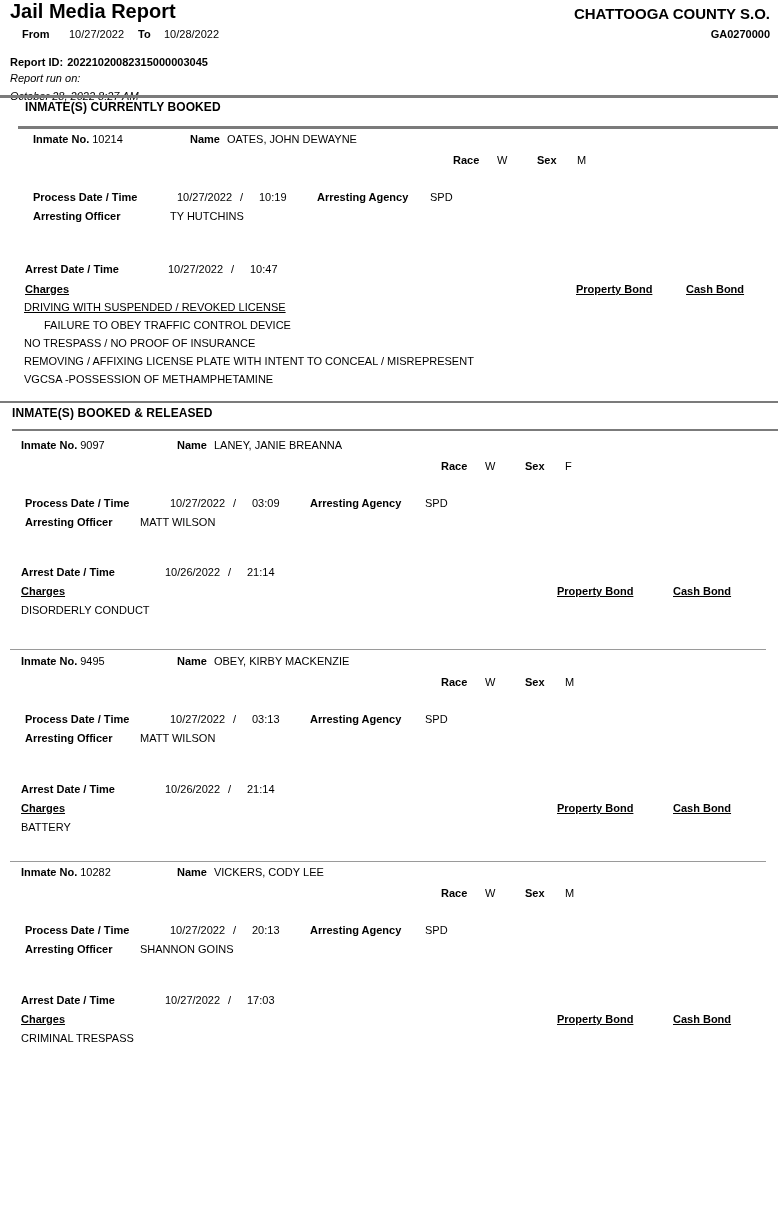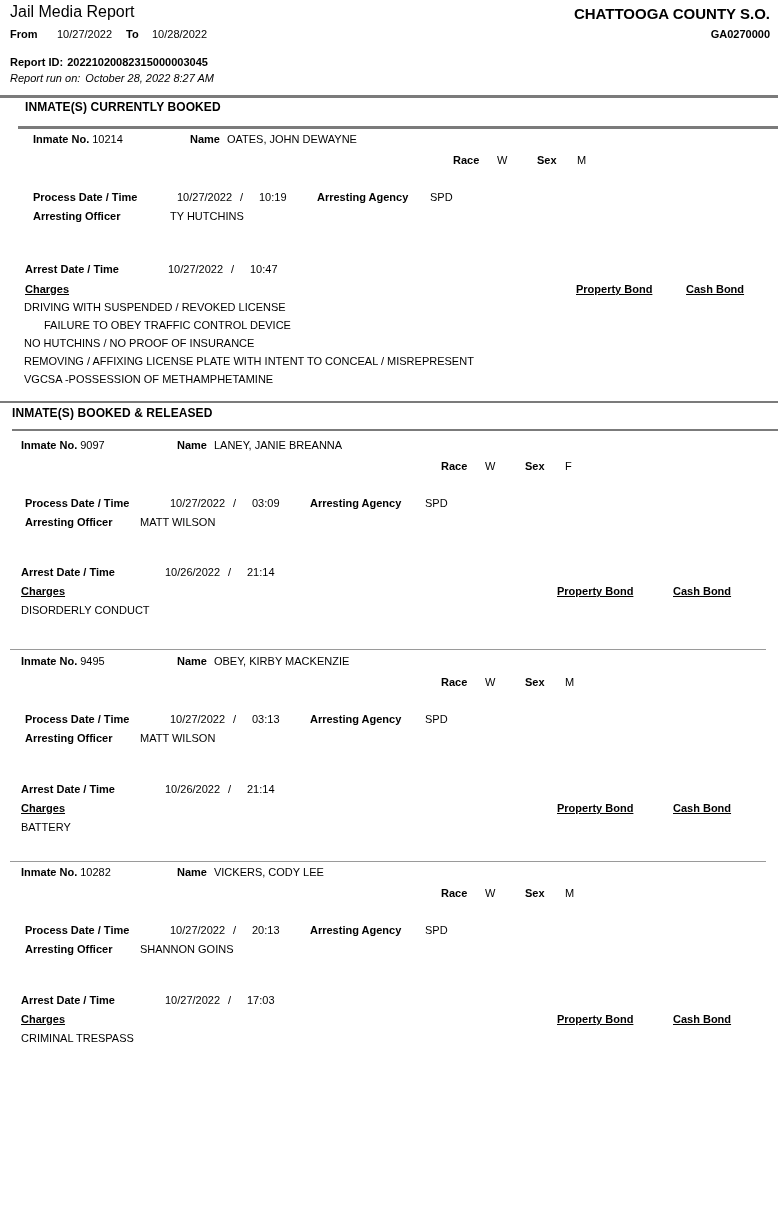--- a/index.html
+++ b/index.html
@@ -7,49 +7,49 @@
   .page {
     position:relative; width:778px; height:1219px; background:#ffffff;
     font-family:"Liberation Sans","DejaVu Sans",sans-serif;
     font-size:11px; color:#000; overflow:hidden;
   }
   .ln { position:absolute; white-space:nowrap; line-height:13px; }
   .flex { display:flex; align-items:baseline; }
   .b { font-weight:700; }
   .i { font-style:italic; }
   .u { text-decoration:underline; }
-  .title { font-size:16px; font-weight:400; }
+  .title { font-size:20px; font-weight:700; }
   .county { font-size:15px; font-weight:700; }
   .sect { font-size:12px; font-weight:700; letter-spacing:.1px; }
   .rule { position:absolute; }
   .rule-gray { background:#7b7b7b; }
   .rule-dark { background:#3b3b3b; border-bottom:1px solid #9a9a9a; }
   .w { display:inline-block; }
 </style>
 </head>
 <body>
 
 <div class="page">
 
   <div class="ln title" style="left:10px; top:5px;">Jail Media Report</div>
   <div class="ln county" style="right:8px; top:7px;">CHATTOOGA COUNTY S.O.</div>
 
   <div class="ln flex" style="left:10px; top:28px;">
-    <span class="b w" style="width:47px;">From</span>
+    <span class="b w" style="width:47px;margin-left:12px;">From</span>
     <span class="w" style="width:69px;">10/27/2022</span>
     <span class="b w" style="width:26px;">To</span>
     <span>10/28/2022</span>
   </div>
   <div class="ln b" style="right:8px; top:28px;">GA0270000</div>
 
   <div class="ln flex b" style="left:10px; top:56px; gap:4px;">
     <span>Report ID:</span>
     <span>20221020082315000003045</span>
   </div>
-  <div class="ln flex i" style="left:10px; top:72px; gap:5px;">
+  <div class="ln flex i" style="left:10px; top:72px; gap:5px;flex-direction:column;">
     <span>Report run on:</span>
     <span>October 28, 2022 8:27 AM</span>
   </div>
 
   <div class="rule rule-gray" style="left:0; top:95px; width:778px; height:3px;"></div>
 
   <div class="ln sect" style="left:25px; top:101px;">INMATE(S) CURRENTLY BOOKED</div>
   <div class="rule rule-gray" style="left:18px; top:126px; width:760px; height:3px;"></div>
 
   <div>
@@ -81,23 +81,23 @@
     </div>
     <div class="ln flex" style="left:25px; top:263px;">
       <span class="b w" style="width:143px;">Arrest Date / Time</span>
       <span class="w" style="width:63px;">10/27/2022</span>
       <span class="w" style="width:19px;">/</span>
       <span>10:47</span>
     </div>
     <div class="ln b u" style="left:25px; top:283px;">Charges</div>
     <div class="ln b u" style="left:576px; top:283px;">Property Bond</div>
     <div class="ln b u" style="left:686px; top:283px;">Cash Bond</div>
-    <div class="ln" style="left:24px; top:301px;">DRIVING WITH SUSPENDED / REVOKED LICENSE</div>
+    <div class="ln" style="left:24px; top:301px;text-decoration:underline;">DRIVING WITH SUSPENDED / REVOKED LICENSE</div>
     <div class="ln" style="left:24px; top:319px;padding-left:20px;">FAILURE TO OBEY TRAFFIC CONTROL DEVICE</div>
-    <div class="ln" style="left:24px; top:337px;">NO HUTCHINS / NO PROOF OF INSURANCE</div>
+    <div class="ln" style="left:24px; top:337px;">NO TRESPASS / NO PROOF OF INSURANCE</div>
     <div class="ln" style="left:24px; top:355px;">REMOVING / AFFIXING LICENSE PLATE WITH INTENT TO CONCEAL / MISREPRESENT</div>
     <div class="ln" style="left:24px; top:373px;text-align:center;">VGCSA -POSSESSION OF METHAMPHETAMINE</div>
   </div>
 
   <div class="rule rule-gray" style="left:0; top:401px; width:778px; height:2px;"></div>
   <div class="ln sect" style="left:12px; top:407px;">INMATE(S) BOOKED &amp; RELEASED</div>
   <div class="rule rule-gray" style="left:12px; top:429px; width:766px; height:2px;"></div>
 
   <div>
     <div class="ln flex" style="left:21px; top:439px; gap:3px;">

